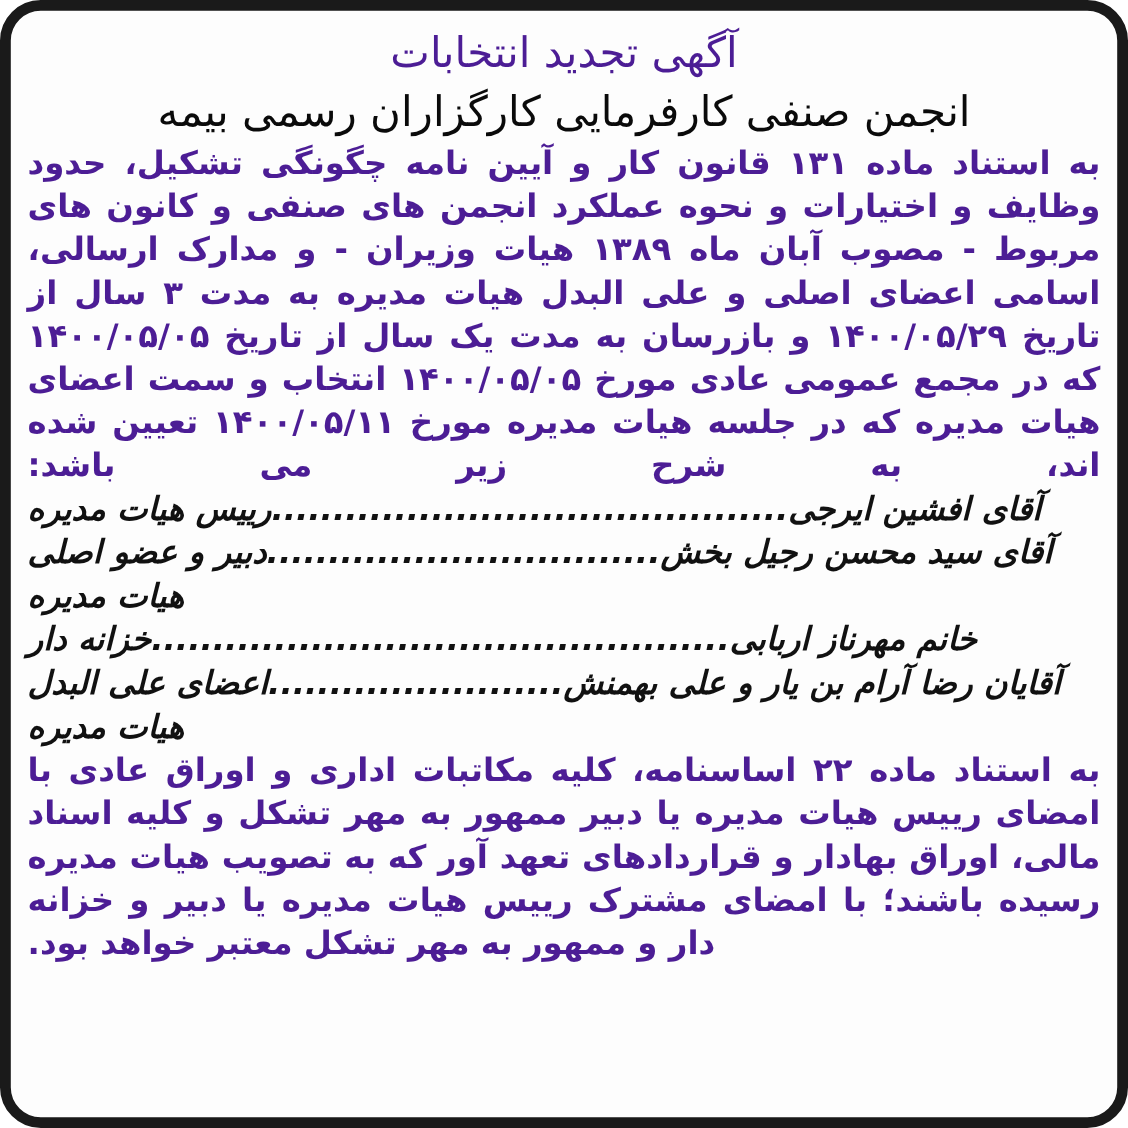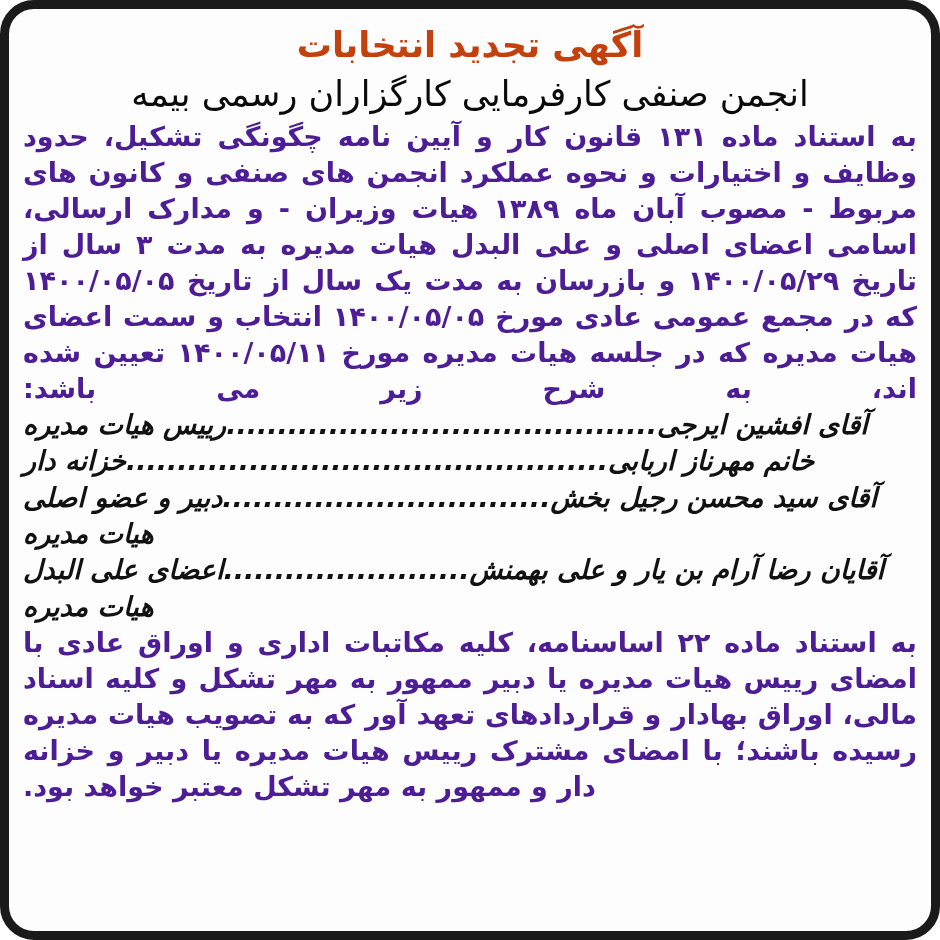--- a/index.html
+++ b/index.html
@@ -36,24 +36,24 @@
   }
 
   
   .headline-block {
     text-align: center;
     padding-top: 4px;
     padding-bottom: 2px;
   }
   .headline-line-1 {
     font-size: 35px;
-    font-weight: bold;
+    font-weight: normal;
     line-height: 1.30;
     letter-spacing: 0px;
-    color: #c2410c;
+    color: #4c1d95;
     white-space: nowrap;
   }
   .headline-line-2 {
     font-size: 35px;
     font-weight: normal;
     line-height: 1.32;
     color: #0a0a0a;
     white-space: nowrap;
     margin-top: 2px;
   }
@@ -110,21 +110,21 @@
 
     <div class="headline-block">
       <div class="headline-line-1">آگهی تجدید انتخابات</div>
       <div class="headline-line-2">انجمن صنفی کارفرمایی کارگزاران رسمی بیمه</div>
     </div>
 
     <p class="body-para">به استناد ماده ۱۳۱ قانون کار و آیین نامه چگونگی تشکیل، حدود وظایف و اختیارات و نحوه عملکرد انجمن های صنفی و کانون های مربوط - مصوب آبان ماه ۱۳۸۹ هیات وزیران - و مدارک ارسالی، اسامی اعضای اصلی و علی البدل هیات مدیره به مدت ۳ سال از تاریخ ۱۴۰۰/۰۵/۲۹ و بازرسان به مدت یک سال از تاریخ ۱۴۰۰/۰۵/۰۵ که در مجمع عمومی عادی مورخ ۱۴۰۰/۰۵/۰۵ انتخاب و سمت اعضای هیات مدیره که در جلسه هیات مدیره مورخ ۱۴۰۰/۰۵/۱۱ تعیین شده اند، به شرح زیر می باشد:</p>
 
     <div class="roster-list">
       <div class="roster-line short">آقای افشین ایرجی..........................................رییس هیات مدیره</div>
+      <div class="roster-line short">آقای سید محسن رجیل بخش................................دبیر و عضو اصلی هیات مدیره</div>
       <div class="roster-line short">خانم مهرناز اربابی...............................................خزانه دار</div>
-      <div class="roster-line short">آقای سید محسن رجیل بخش................................دبیر و عضو اصلی هیات مدیره</div>
       <div class="roster-line short">آقایان رضا آرام بن یار و علی بهمنش........................اعضای علی البدل هیات مدیره</div>
     </div>
 
     <p class="body-para last-left">به استناد ماده ۲۲ اساسنامه، کلیه مکاتبات اداری و اوراق عادی با امضای رییس هیات مدیره یا دبیر ممهور به مهر تشکل و کلیه اسناد مالی، اوراق بهادار و قراردادهای تعهد آور که به تصویب هیات مدیره رسیده باشند؛ با امضای مشترک رییس هیات مدیره یا دبیر و خزانه دار و ممهور به مهر تشکل معتبر خواهد بود.</p>
 
   </div>
 </div>
 
 </body></html>

